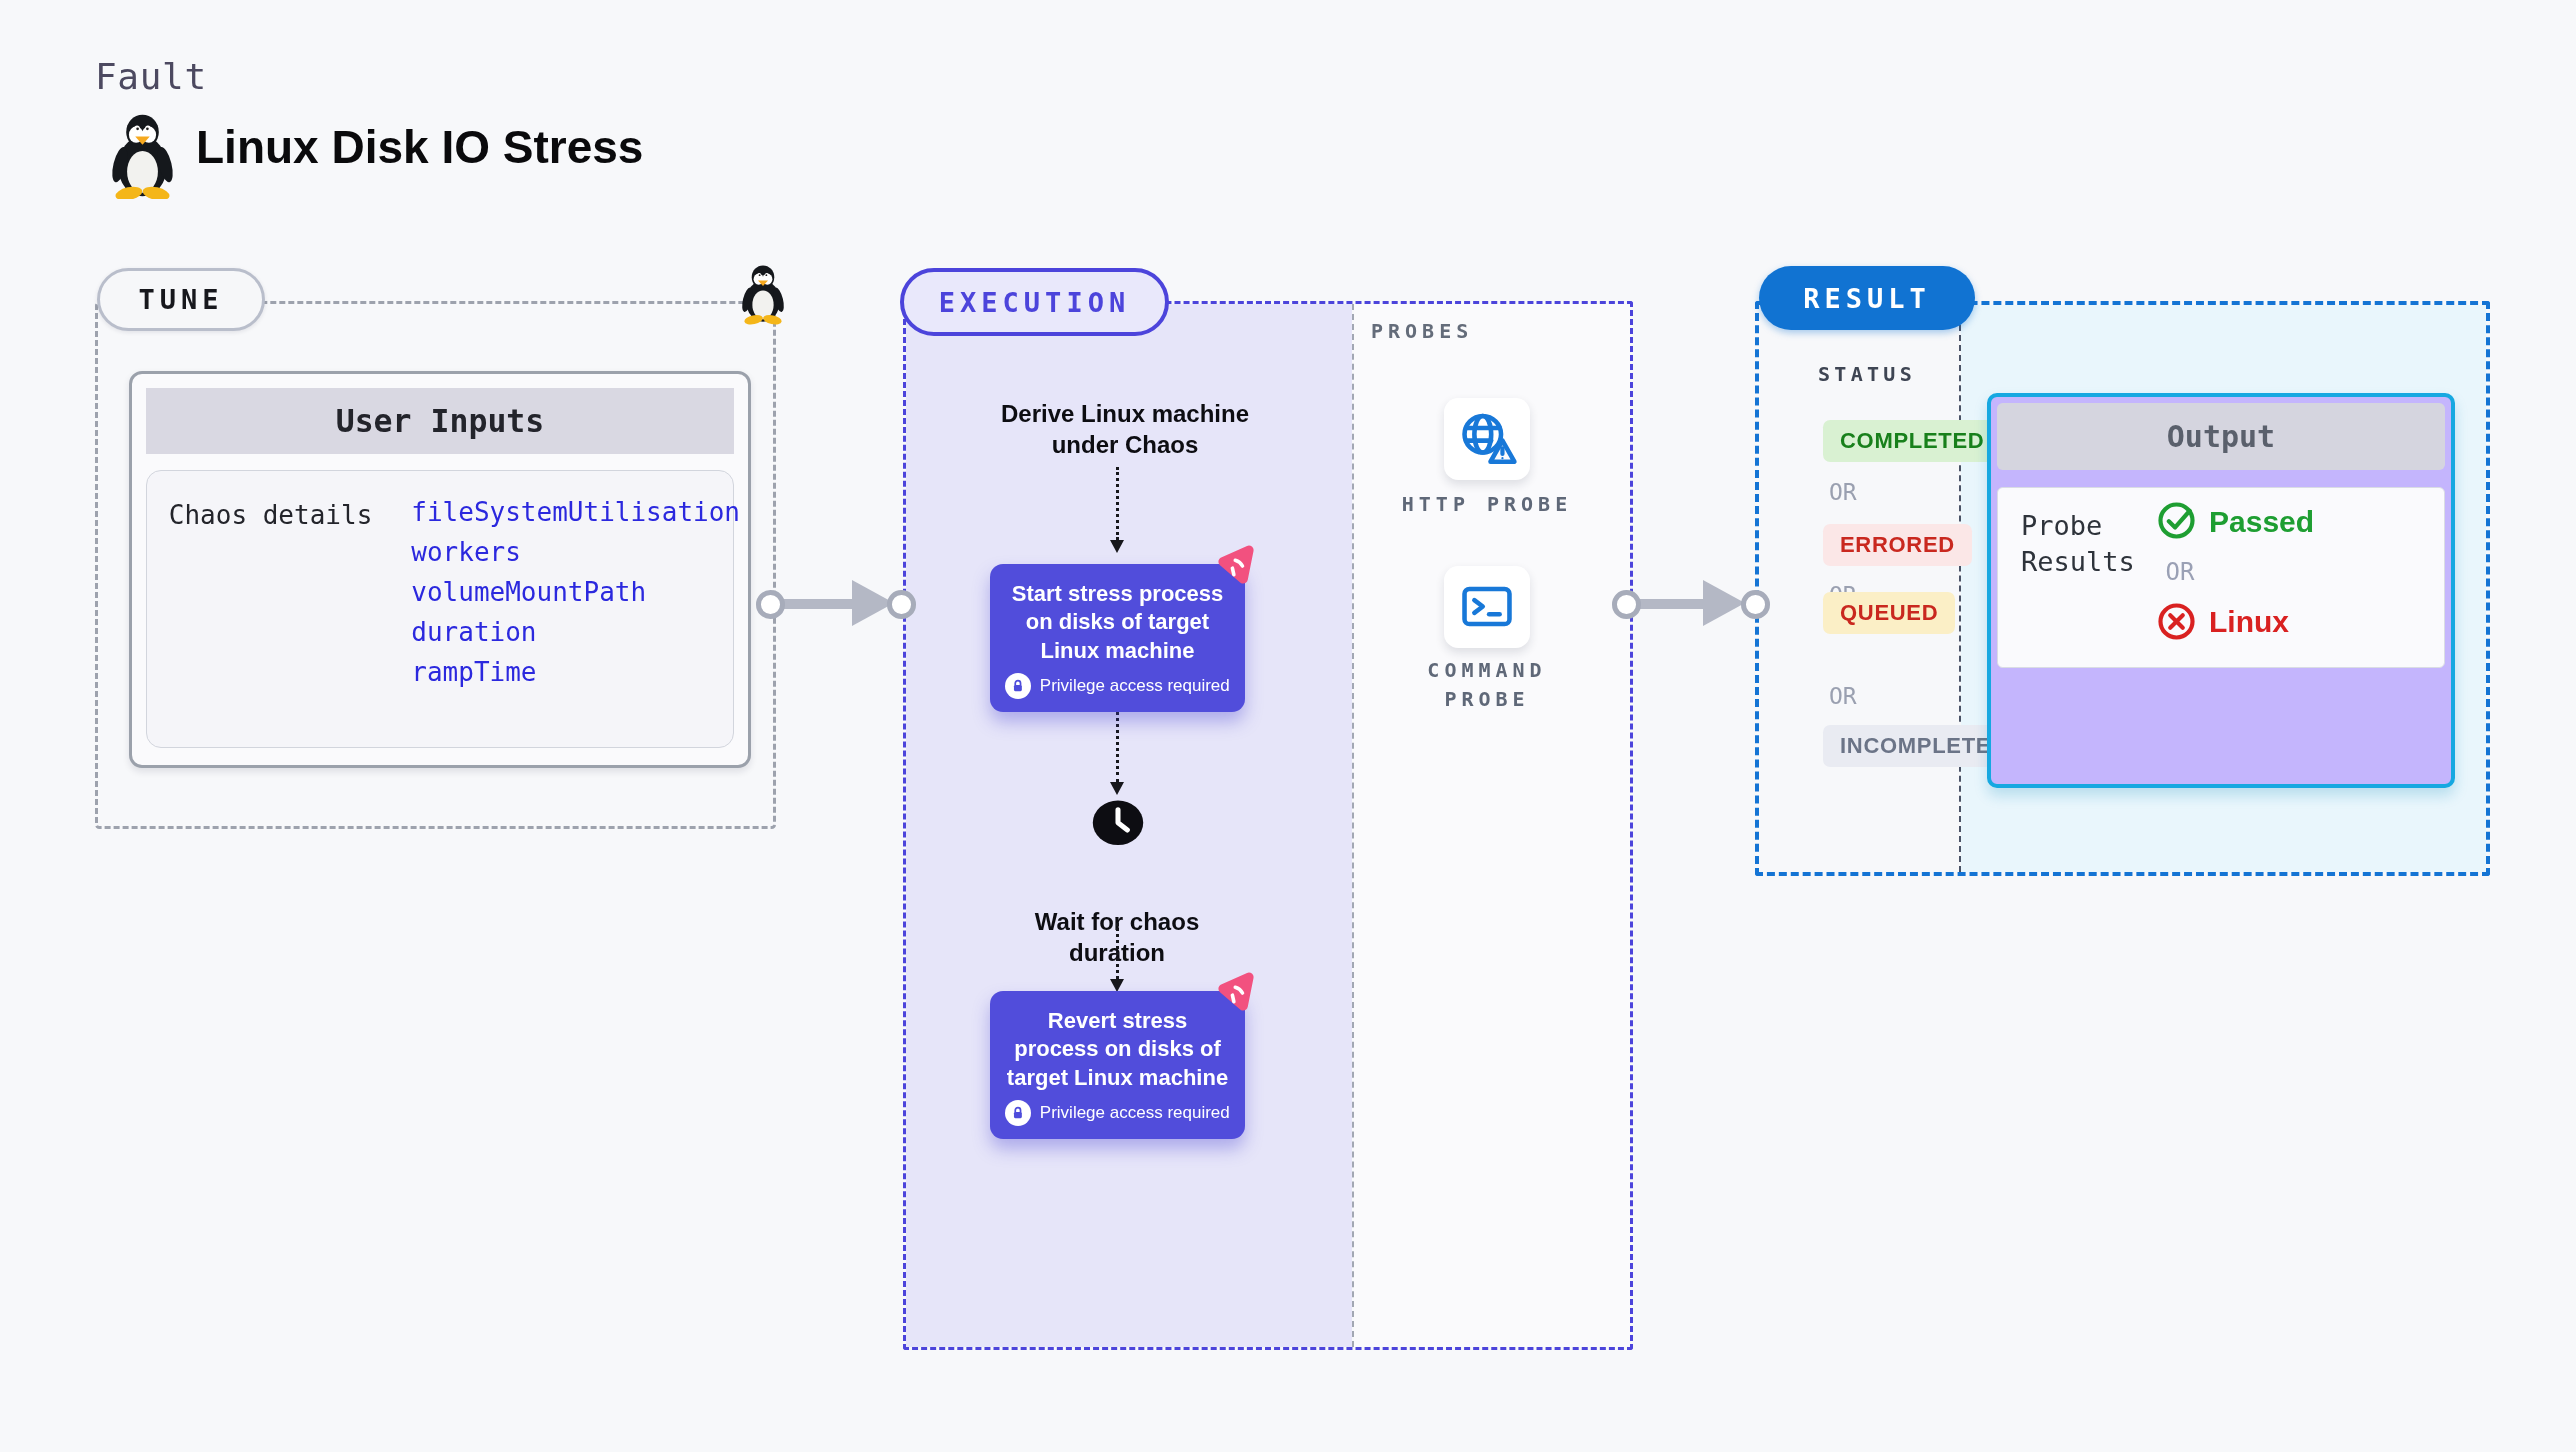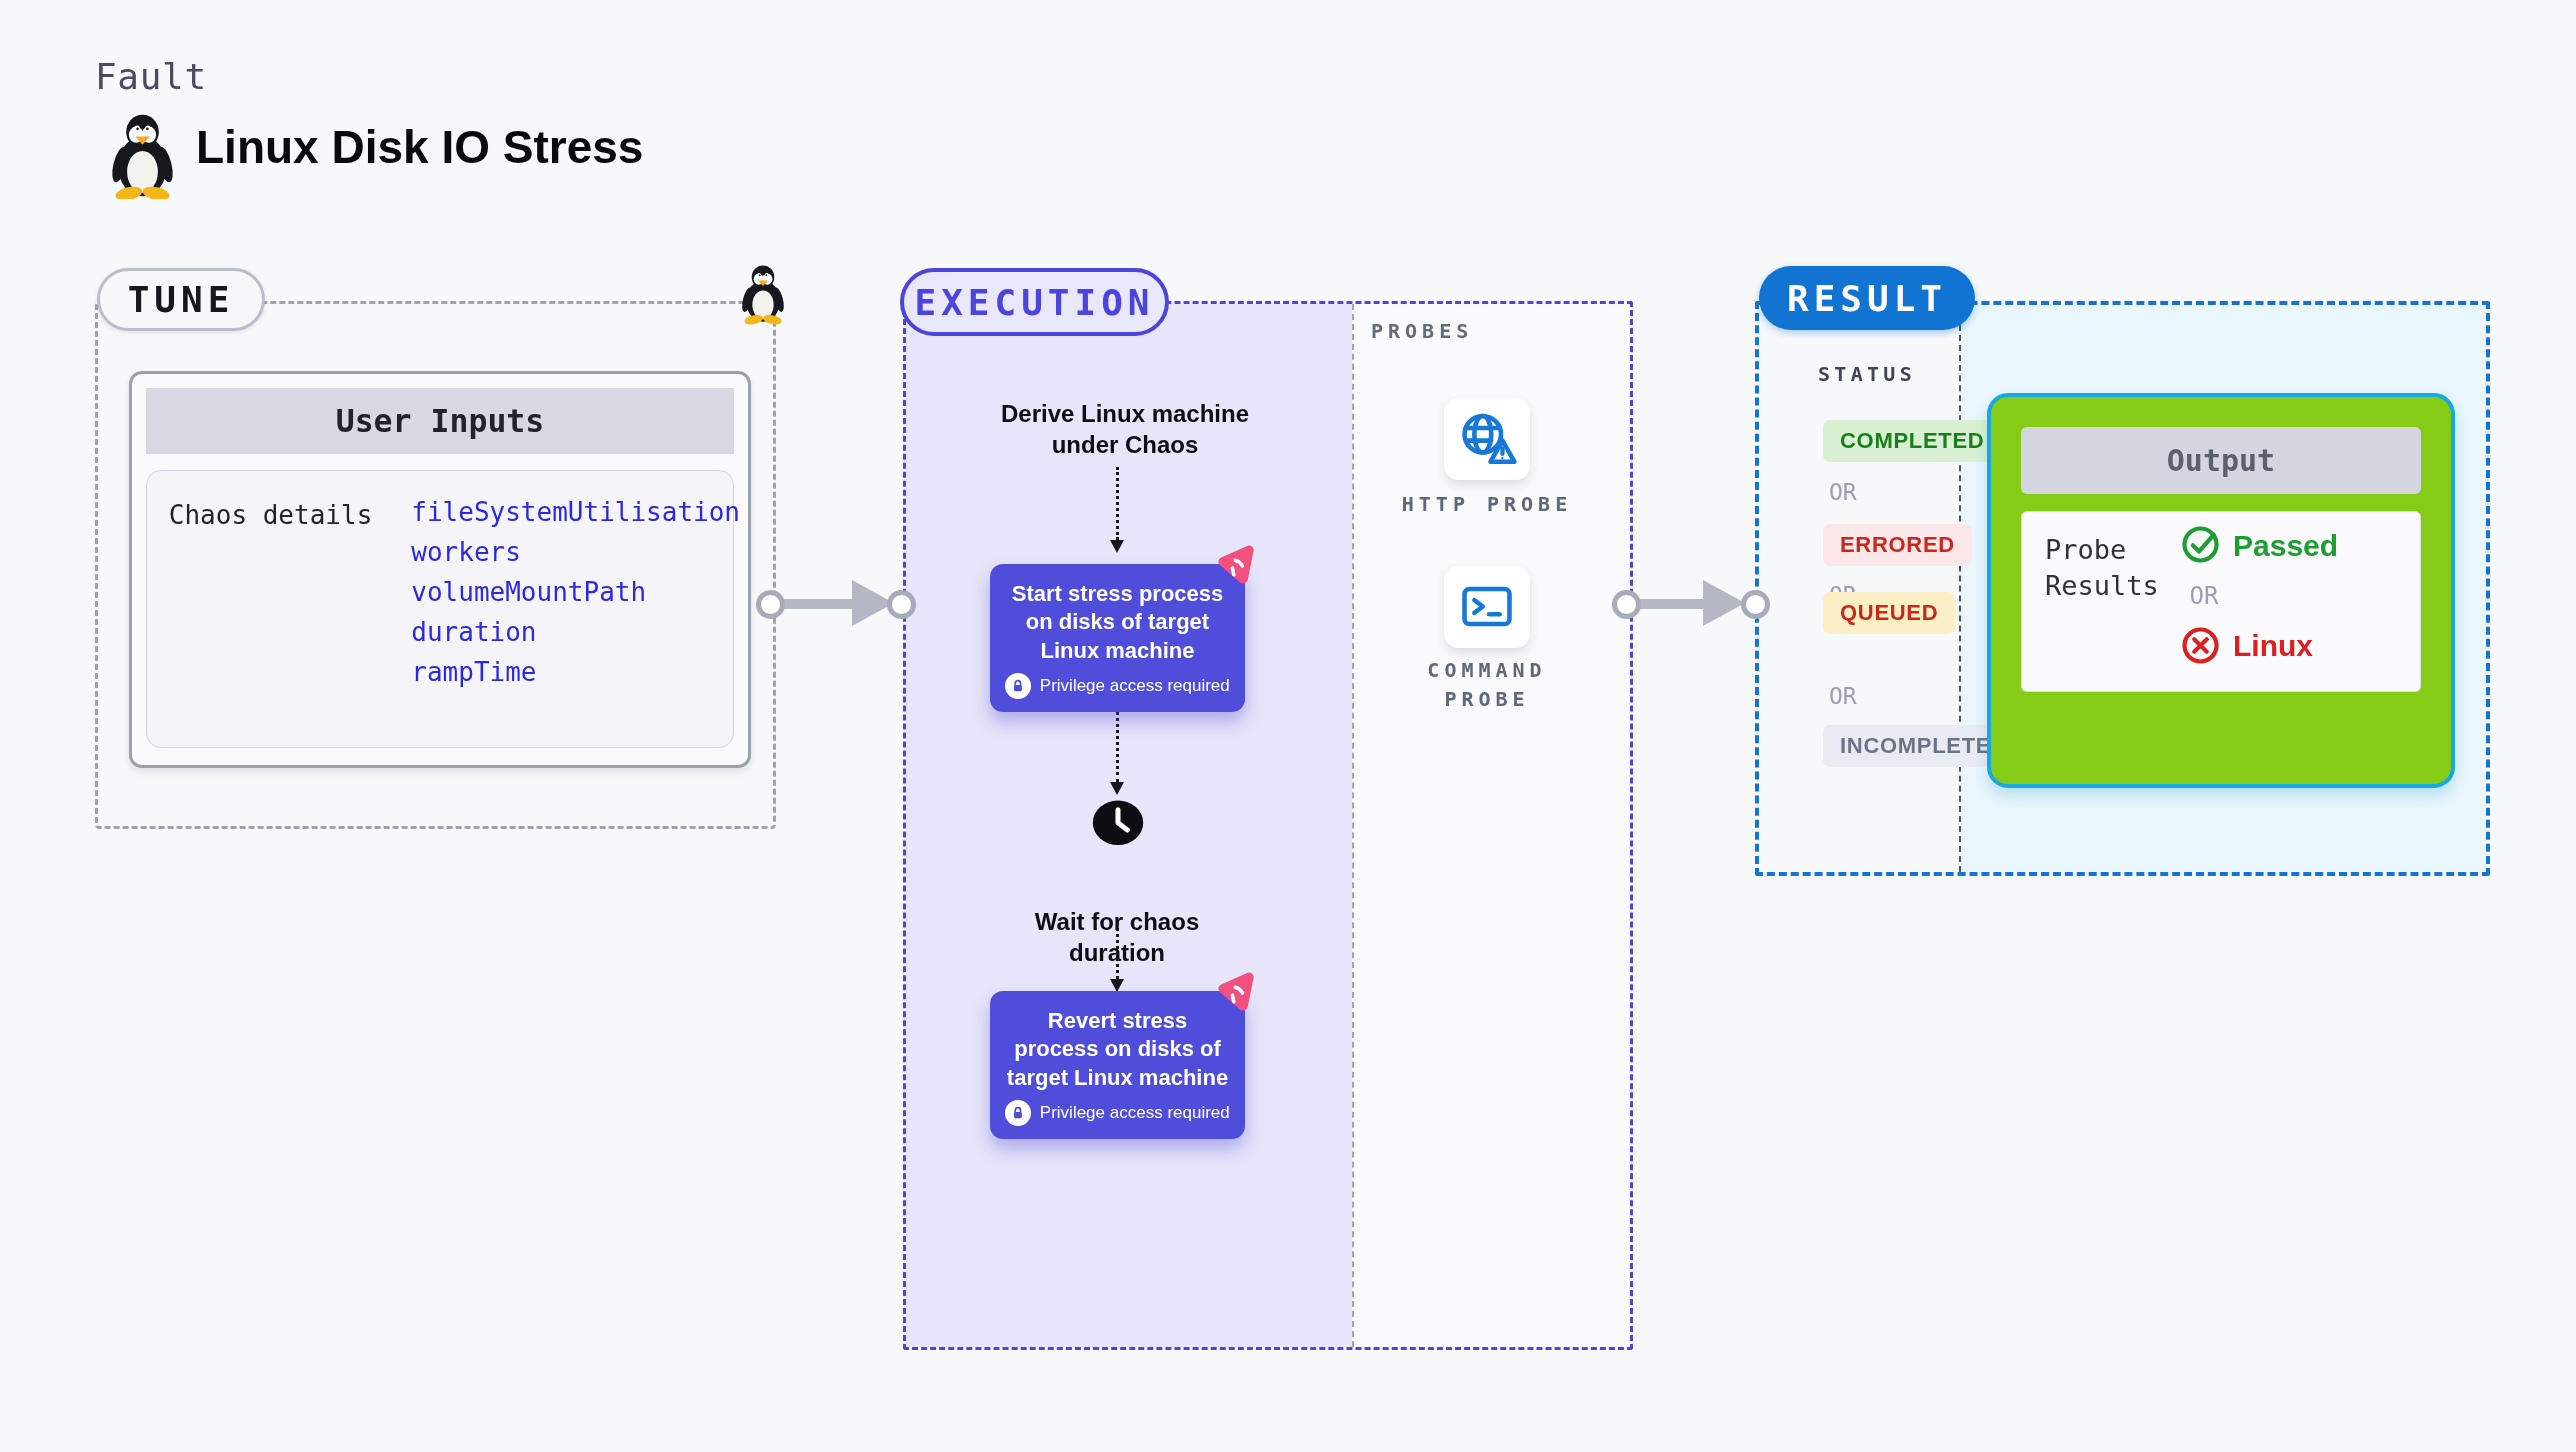--- a/index.html
+++ b/index.html
@@ -9,21 +9,21 @@
   .abs{position:absolute;}
 
   
   .eyebrow{left:95px;top:56px;font-size:36px;color:#4C4960;letter-spacing:0.7px;}
   .page-title{left:196px;top:120px;font-size:46px;font-weight:bold;color:#0A0A0C;letter-spacing:0px;}
   .tux-big{left:105px;top:112px;width:75px;height:87px;}
   .tux-small{left:738px;top:262px;width:50px;height:63px;z-index:5;}
 
   
   .pill{display:flex;align-items:center;justify-content:center;border-radius:43px;
-        font-weight:bold;font-size:36px;letter-spacing:5px;z-index:6;}
+        font-weight:bold;font-size:27px;letter-spacing:5px;z-index:6;}
   .tune-pill{left:97px;top:268px;width:162px;height:57px;background:#F6F7F9;
              border:3.6px solid #B9BECB;color:#17181D;box-shadow:0 1.4px 4.3px rgba(30,34,60,.10);}
   .exec-pill{left:900px;top:268px;width:261px;height:60px;background:#E9E8FB;
              border:4.3px solid #4C44DB;color:#4C44DB;}
   .result-pill{left:1759px;top:266px;width:216px;height:64px;background:#1173D2;color:#FFFFFF;
                box-shadow:0 2.9px 7.2px rgba(17,115,210,.35);}
 
   
   .tune-box{left:95px;top:301px;width:675px;height:522px;border:3.6px dashed #9DA2AD;border-radius:4.3px;}
   .ui-card{left:129px;top:371px;width:616px;height:391px;background:#FAFAFC;border:3.6px solid #9BA1AB;
@@ -85,22 +85,22 @@
 
   .status-label{left:1818px;top:362px;font-weight:bold;font-size:20px;letter-spacing:4.3px;color:#3E4553;}
   .badge{position:absolute;left:1823px;padding:7.9px 17px;border-radius:7.2px;font-weight:bold;font-size:22px;letter-spacing:0.7px;}
   .badge-completed{top:420px;background:#D9F1D2;color:#18801B;}
   .badge-errored{top:524px;background:#FBE7E7;color:#C9281F;}
   .badge-queued{top:592px;background:#FBEFC6;color:#C9281F;}
   .badge-incompleted{top:725px;background:#E9EBF2;color:#6B7487;}
   .status-or{position:absolute;left:1829px;font-size:23px;color:#9AA0B0;}
   .or1{top:479px;} .or2{top:582px;} .or3{top:683px;}
 
-  .output-card{left:1987px;top:393px;width:468px;height:395px;background:#84cc16;border:4.3px solid #16A8E1;
-               border-radius:21px;box-shadow:0 7.2px 13px rgba(18,140,190,.22);box-sizing:border-box;padding:30px;}
+  .output-card{left:1987px;top:393px;width:468px;height:395px;background:#c4b5fd;border:4.3px solid #16A8E1;
+               border-radius:10px;box-shadow:0 7.2px 13px rgba(18,140,190,.22);box-sizing:border-box;padding:6px;}
   .out-header{height:67px;background:#D5D5DF;border-radius:5.7px;display:flex;align-items:center;justify-content:center;
               font-weight:bold;font-size:30px;color:#5A606C;margin-bottom:17px;}
   .out-row{border:1.4px solid #D9DCE4;background:#FAFAFD;border-radius:5.7px;position:relative;}
   .metrics-row{height:69px;margin-bottom:18.6px;}
   .metrics-label{position:absolute;left:23px;top:50%;transform:translateY(-50%);font-size:27px;color:#2E333B;}
   .metrics-value{position:absolute;left:205px;top:50%;transform:translateY(-50%);font-size:27px;color:#4B40E2;}
   .probe-results-box{height:179px;}
   .probe-results-label{position:absolute;left:23px;top:20px;width:143px;font-size:27px;color:#2E333B;line-height:1.35;}
   .verdict-col{position:absolute;left:159px;top:13px;display:flex;flex-direction:column;gap:15.8px;}
   .verdict-row{display:flex;align-items:center;gap:13px;}

